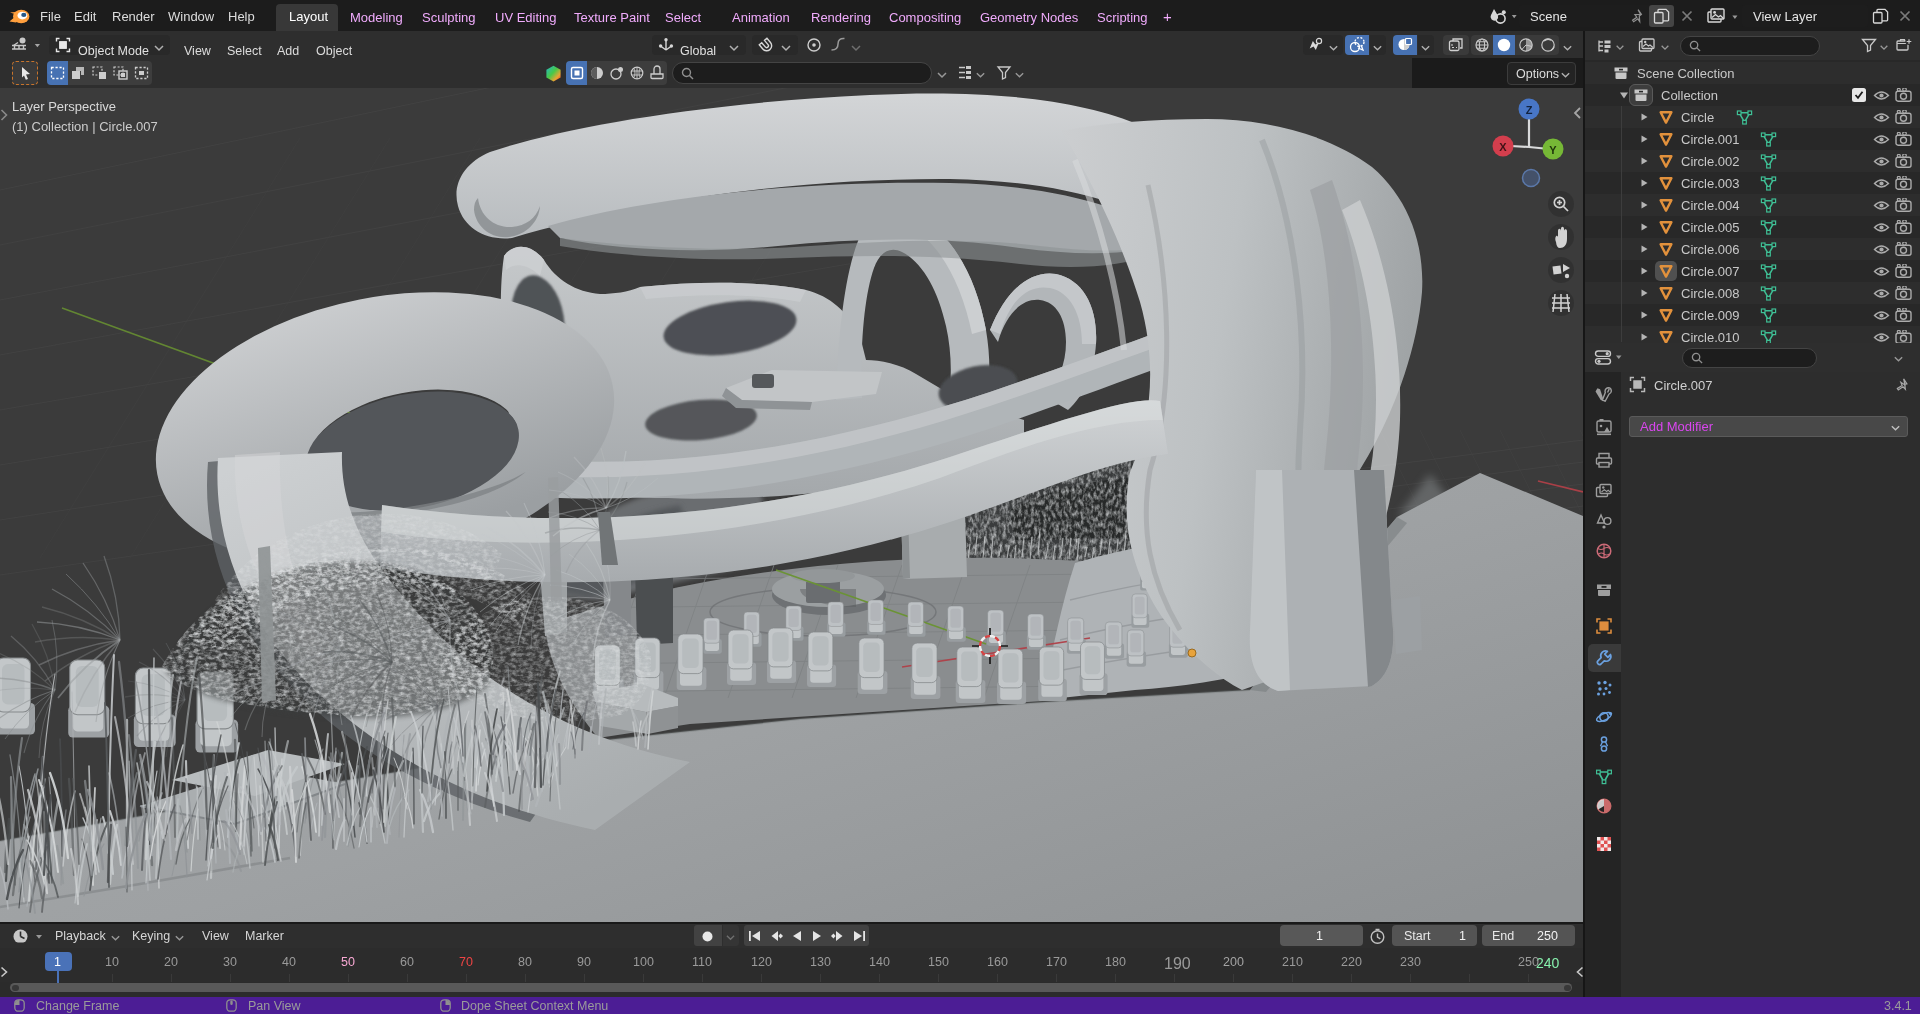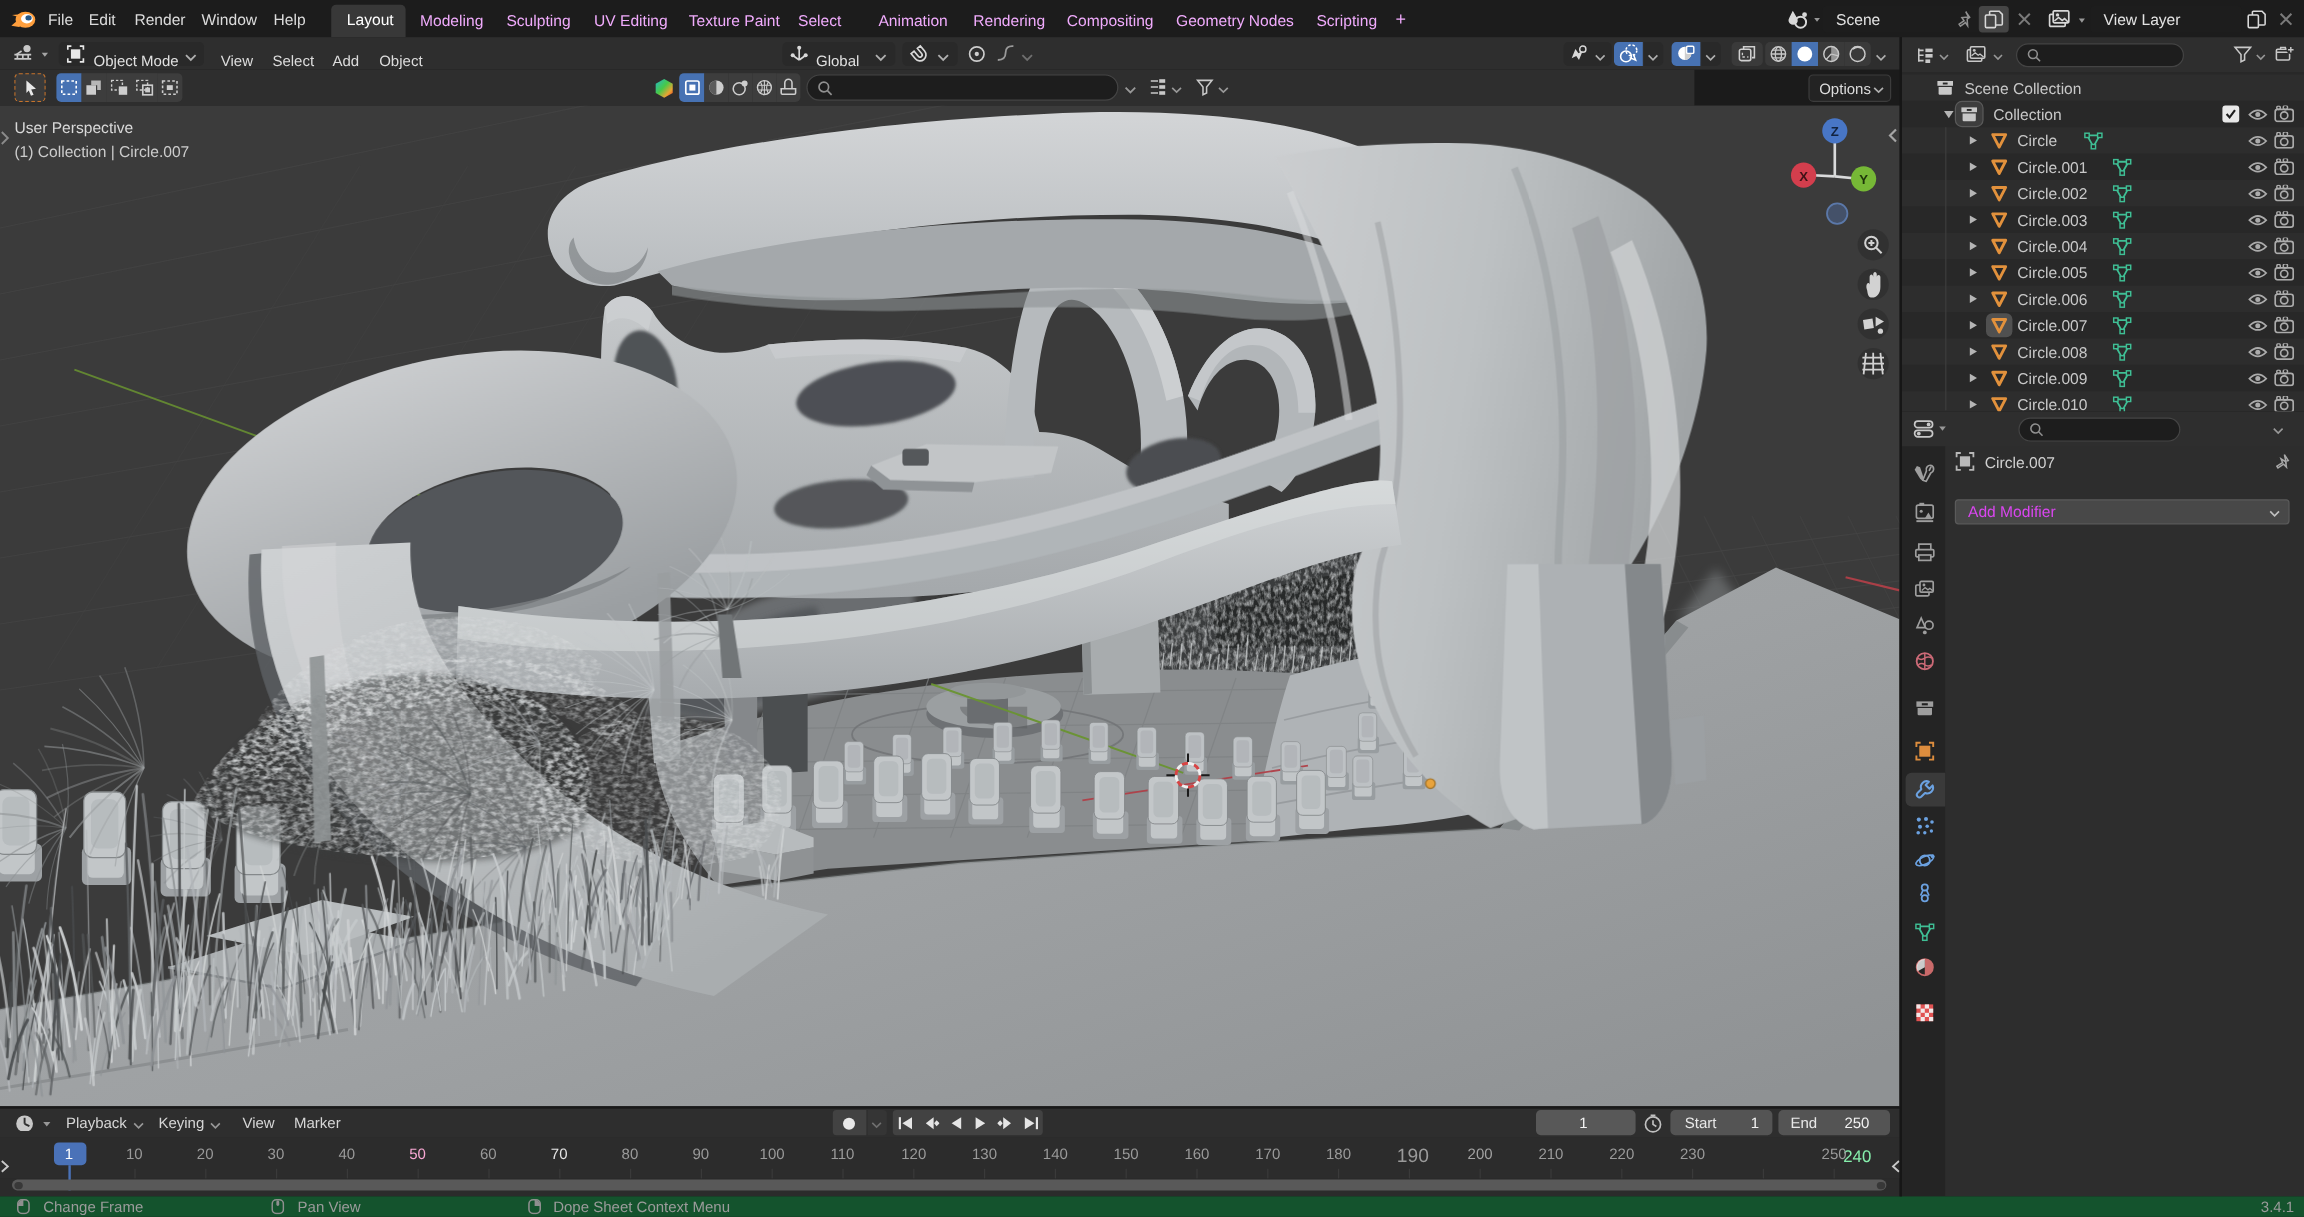--- a/index.html
+++ b/index.html
@@ -8,21 +8,21 @@
   .abs { position:absolute; }
   #topbar { left:0; top:0; width:1920px; height:31px; background:#1c1c1c; }
   .menutx { position:absolute; top:9px; font-size:13px; color:#dcdcdc; }
   .tabtx  { position:absolute; top:10px; font-size:13px; color:#f0abfc; }
   #vheader { left:0; top:31px; width:1583px; height:27px; background:#2e2e2e; }
   #vtools  { left:0; top:58px; width:1412px; height:30px; background:#2e2e2e; }
   #viewport { left:0; top:88px; width:1583px; height:834px; background:#3b3b3b; overflow:hidden; }
   #outliner { left:1585px; top:31px; width:335px; height:312px; background:#282828; overflow:hidden; }
   #props    { left:1585px; top:343px; width:335px; height:654px; background:#2d2d2d; overflow:hidden; }
   #timeline { left:0; top:922px; width:1583px; height:75px; background:#2b2b2b; }
-  #statusbar{ left:0; top:997px; width:1920px; height:17px; background:#14532d; color:#999; font-size:12px; }
+  #statusbar{ left:0; top:997px; width:1920px; height:17px; background:#4c1d95; color:#999; font-size:12px; }
   .vdiv { left:1583px; top:31px; width:2px; height:966px; background:#161616; }
   .otext { font-size:13px; color:#c8c8c8; position:absolute; white-space:nowrap; }
   .field { position:absolute; background:#545454; border-radius:4px; color:#e8e8e8; font-size:12px; }
 </style>
 </head>
 <body>
 <div id="topbar" class="abs">
   <svg class="abs" style="left:8px;top:5px" width="24" height="22" viewBox="0 0 24 22">
     <ellipse cx="13.2" cy="11.5" rx="8.2" ry="6.7" fill="#ff9f3d"></ellipse>
     <path d="M1.5 16.5 C5 13.5 10 9.5 13 8 L19 8.5 L8 17.5 Z" fill="#ff9f3d"></path>
@@ -1336,21 +1336,21 @@
 <path d="M 601,744 q 2,-33 5,-55" stroke="#aeb2b5" stroke-width="1.7" fill="none" opacity="0.74"></path>
 <path d="M 640,737 q 3,-16 11,-27" stroke="#c3c7c9" stroke-width="1.8" fill="none" opacity="0.57"></path>
 </g>
 <g transform="translate(990,646)">
 <circle r="10" fill="none" stroke="#d84444" stroke-width="2.4" stroke-dasharray="5.2 5.2"></circle>
 <circle r="10" fill="none" stroke="#efefef" stroke-width="2.4" stroke-dasharray="5.2 5.2" stroke-dashoffset="5.2"></circle>
 <path d="M 0,-18 V -11 M 0,11 V 18 M -18,0 H -11 M 11,0 H 18" stroke="#1a1a1a" stroke-width="1.7"></path>
 </g>
 <circle cx="1192" cy="653" r="4" fill="#e8a33c" stroke="#9a6a1e" stroke-width="1"></circle>
 </svg>
-<span class="abs" style="left:12px;top:11px;font-size:13px;color:#d9d9d9">User Perspective</span>
+<span class="abs" style="left:12px;top:11px;font-size:13px;color:#d9d9d9">Layer Perspective</span>
 <span class="abs" style="left:12px;top:31px;font-size:13px;color:#cccccc">(1) Collection | Circle.007</span>
 <svg class="abs" style="left:0px;top:20px" width="8" height="14" viewBox="0 0 8 14">
       <path d="M1.5 2 L6.5 7 L1.5 12" stroke="#8a8a8a" stroke-width="1.6" fill="none"></path>
     </svg>
 <svg class="abs" style="left:1572px;top:18px" width="10" height="14" viewBox="0 0 10 14">
       <path d="M8 2 L3 7 L8 12" stroke="#a5a5a5" stroke-width="1.8" fill="none"></path>
     </svg>
 <svg class="abs" style="left:1489px;top:0px" width="90" height="104" viewBox="0 0 90 104">
   <g stroke="#d9dadb" stroke-width="2.2">
     <line x1="40" y1="59" x2="40" y2="30"></line>
@@ -1936,21 +1936,21 @@
 <span class="otext" style="left:164px;top:33px;color:#9a9a9a;font-size:12.5px">20</span>
 <div class="abs" style="left:171px;top:52px;width:1px;height:8px;background:#3a3a3a"></div>
 <span class="otext" style="left:223px;top:33px;color:#9a9a9a;font-size:12.5px">30</span>
 <div class="abs" style="left:230px;top:52px;width:1px;height:8px;background:#3a3a3a"></div>
 <span class="otext" style="left:282px;top:33px;color:#9a9a9a;font-size:12.5px">40</span>
 <div class="abs" style="left:289px;top:52px;width:1px;height:8px;background:#3a3a3a"></div>
 <span class="otext" style="left:341px;top:33px;color:#f9a8d4;font-size:12.5px">50</span>
 <div class="abs" style="left:348px;top:52px;width:1px;height:8px;background:#3a3a3a"></div>
 <span class="otext" style="left:400px;top:33px;color:#9a9a9a;font-size:12.5px">60</span>
 <div class="abs" style="left:407px;top:52px;width:1px;height:8px;background:#3a3a3a"></div>
-<span class="otext" style="left:459px;top:33px;color:#e5e5e5;font-size:12.5px">70</span>
+<span class="otext" style="left:459px;top:33px;color:#ef4444;font-size:12.5px">70</span>
 <div class="abs" style="left:466px;top:52px;width:1px;height:8px;background:#3a3a3a"></div>
 <span class="otext" style="left:518px;top:33px;color:#9a9a9a;font-size:12.5px">80</span>
 <div class="abs" style="left:525px;top:52px;width:1px;height:8px;background:#3a3a3a"></div>
 <span class="otext" style="left:577px;top:33px;color:#9a9a9a;font-size:12.5px">90</span>
 <div class="abs" style="left:584px;top:52px;width:1px;height:8px;background:#3a3a3a"></div>
 <span class="otext" style="left:633px;top:33px;color:#9a9a9a;font-size:12.5px">100</span>
 <div class="abs" style="left:643px;top:52px;width:1px;height:8px;background:#3a3a3a"></div>
 <span class="otext" style="left:692px;top:33px;color:#9a9a9a;font-size:12.5px">110</span>
 <div class="abs" style="left:702px;top:52px;width:1px;height:8px;background:#3a3a3a"></div>
 <span class="otext" style="left:751px;top:33px;color:#9a9a9a;font-size:12.5px">120</span>

